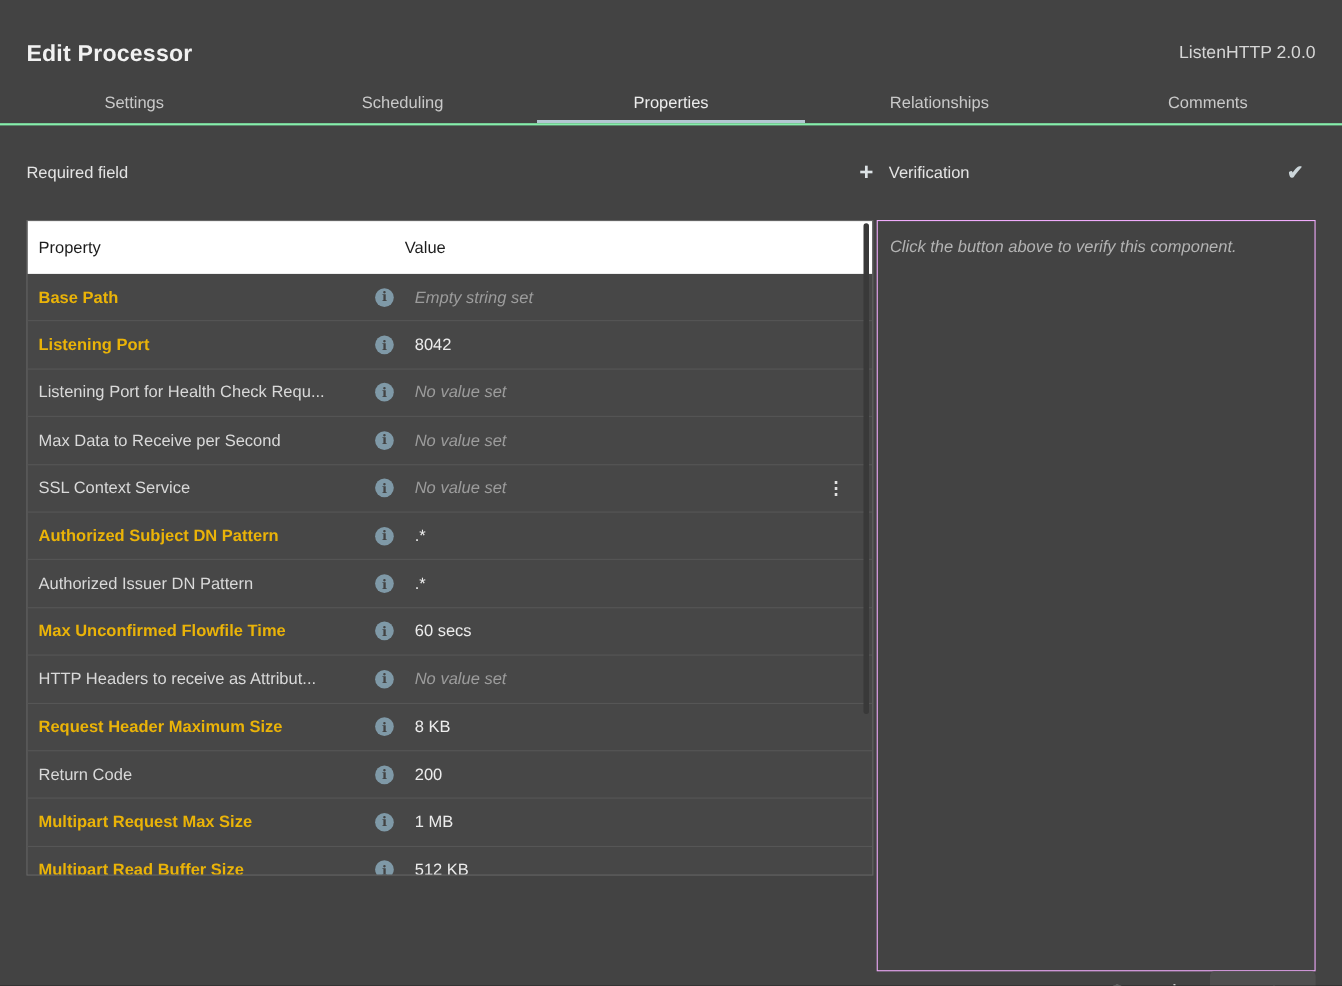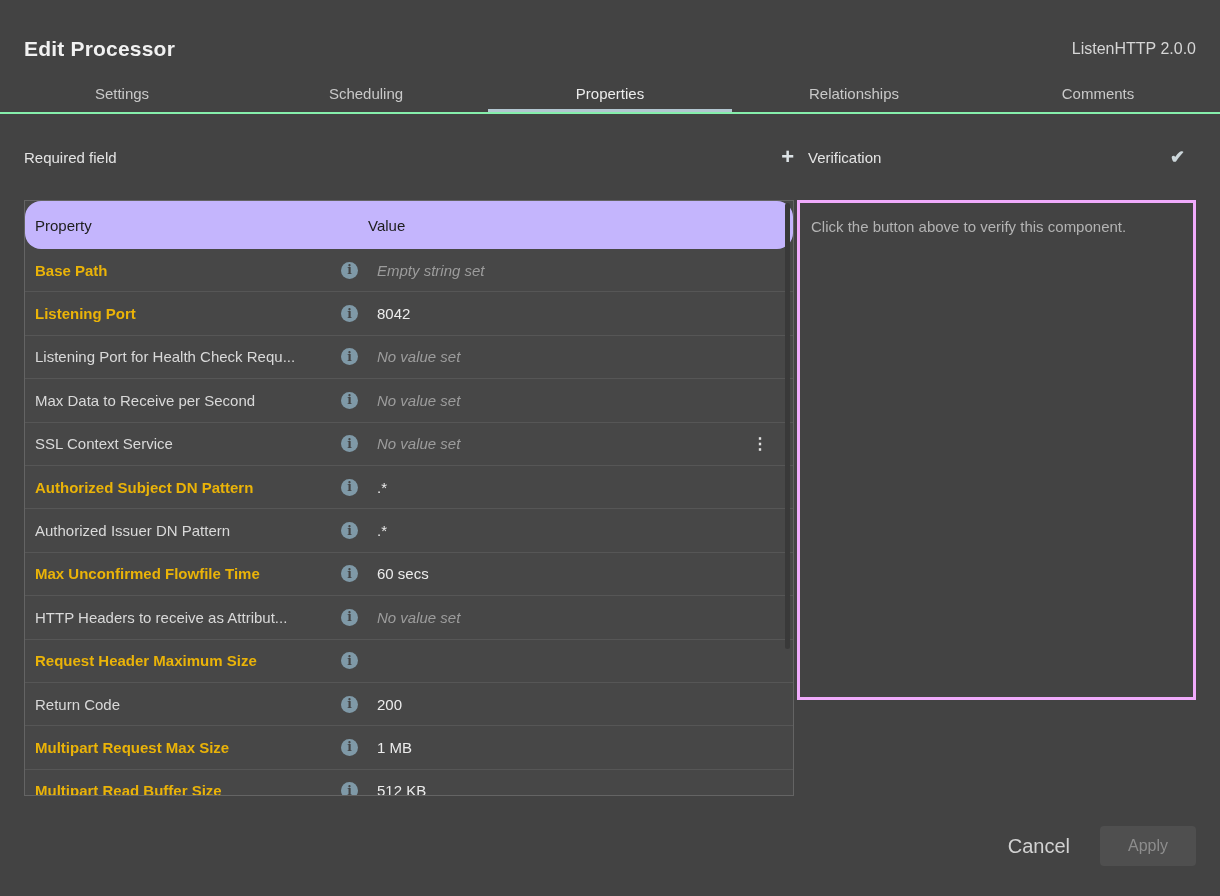--- a/index.html
+++ b/index.html
@@ -21,35 +21,35 @@
   .left{width:770px;flex:0 0 770px;display:flex;flex-direction:column;}
   .right{flex:1;margin-left:3px;display:flex;flex-direction:column;}
   .panel-header{height:86px;flex:0 0 86px;display:flex;align-items:center;justify-content:space-between;gap:43px;}
   .right .panel-header{padding-left:11px;padding-right:11px;}
   .section-title{font-size:15px;color:#e4e4e4;}
   .icon-btn{background:none;border:none;cursor:pointer;padding:0;line-height:1;}
   .plus{color:#dde3e6;font-size:22px;font-weight:700;}
   .check{color:#ccd6da;font-size:18px;font-weight:700;}
   
   .table{height:596px;border:1px solid #646464;background:#474747;position:relative;overflow:hidden;}
-  .thead{height:48px;background:#c4b5fd;display:flex;align-items:center;color:#1d1d1d;font-size:15px;border-radius:16px;}
+  .thead{height:48px;background:#ffffff;display:flex;align-items:center;color:#1d1d1d;font-size:15px;}
   .th-prop{width:343px;padding-left:10px;}
   .th-value{flex:1;}
   .trow{height:43.4px;display:flex;align-items:center;border-bottom:1px solid #565656;font-size:15px;cursor:default;}
   .prop-name{width:316px;flex:0 0 316px;padding-left:10px;color:#d9d9d9;white-space:nowrap;overflow:hidden;}
   .prop-name.req{font-weight:700;color:#eab308;}
   .info-icon{flex:0 0 17px;width:17px;height:17px;border-radius:50%;background:#7f99a7;color:#434343;
     font-size:12px;font-weight:700;display:flex;align-items:center;justify-content:center;
     font-family:"DejaVu Serif", serif;font-style:normal;}
   .prop-value{margin-left:19px;color:#ececec;flex:1;white-space:nowrap;overflow:hidden;}
   .prop-value.unset{color:#9c9c9c;font-style:italic;}
   .row-menu{flex:0 0 18px;color:#e2e2e2;font-size:16px;font-weight:700;text-align:center;margin-right:24px;cursor:pointer;letter-spacing:0;}
   .scroll-thumb{position:absolute;top:2px;right:3px;width:5px;height:446px;background:#393939;border-radius:3px;cursor:pointer;}
   
-  .verify-panel{height:500px;border:3px solid #f0abfc;padding:12px 11px;font-size:15px;color:#b3b3b3;line-height:24px;}
+  .verify-panel{height:683px;border:1px solid #f0abfc;padding:12px 11px;font-size:15px;font-style:italic;color:#b3b3b3;line-height:24px;}
   
   .footer{flex:1;display:flex;align-items:center;justify-content:flex-end;gap:24px;padding-right:24px;}
   .btn-cancel{background:none;border:none;color:#d2d2d2;font-size:20px;cursor:pointer;font-family:inherit;}
   .btn-apply{background:#4f4f4f;border:none;color:#8d8d8d;font-size:16px;border-radius:4px;height:40px;padding:0 28px;font-family:inherit;}
 </style>
 </head>
 <body>
 
 <div class="dialog">
 
@@ -124,20 +124,21 @@
               <div class="prop-value">60 secs</div>
             </div>
             <div class="trow">
               <div class="prop-name">HTTP Headers to receive as Attribut...</div>
               <span class="info-icon">i</span>
               <div class="prop-value unset">No value set</div>
             </div>
             <div class="trow">
               <div class="prop-name req">Request Header Maximum Size</div>
               <span class="info-icon">i</span>
+              <div class="prop-value">8 KB</div>
             </div>
             <div class="trow">
               <div class="prop-name">Return Code</div>
               <span class="info-icon">i</span>
               <div class="prop-value">200</div>
             </div>
             <div class="trow">
               <div class="prop-name req">Multipart Request Max Size</div>
               <span class="info-icon">i</span>
               <div class="prop-value">1 MB</div>

